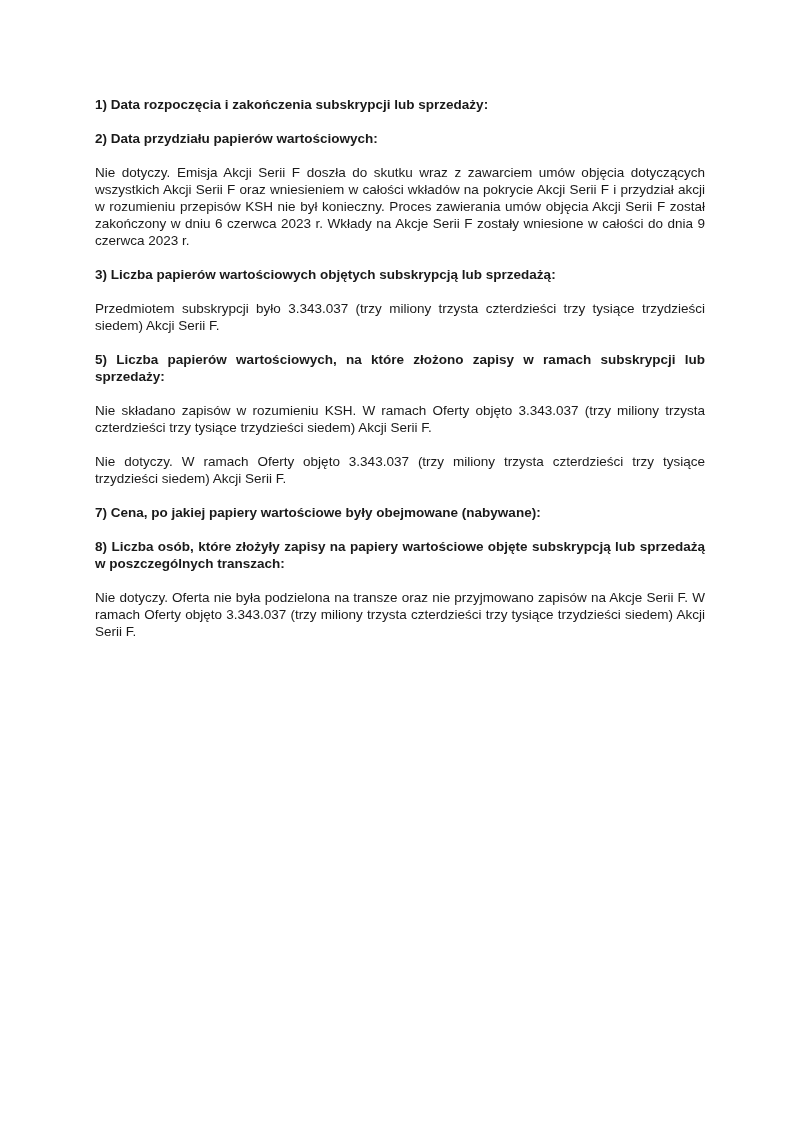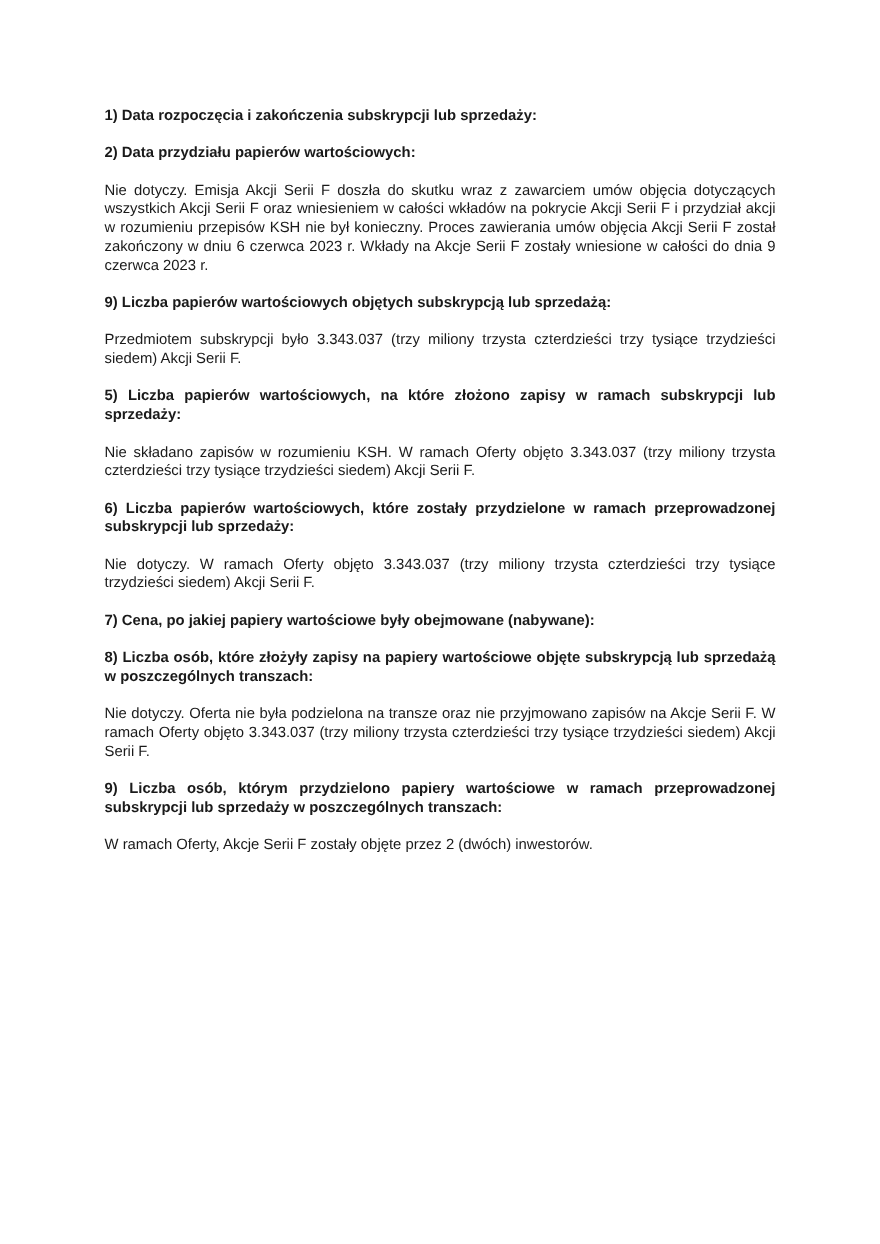--- a/index.html
+++ b/index.html
@@ -49,36 +49,31 @@
 <div class="page">
   <div class="sections" id="sections">
       <div class="section">
         <p class="heading">1) Data rozpoczęcia i zakończenia subskrypcji lub sprzedaży:</p>
       </div>
       <div class="section">
         <p class="heading">2) Data przydziału papierów wartościowych:</p>
         <p class="para">Nie dotyczy. Emisja Akcji Serii F doszła do skutku wraz z zawarciem umów objęcia dotyczących wszystkich Akcji Serii F oraz wniesieniem w całości wkładów na pokrycie Akcji Serii F i przydział akcji w rozumieniu przepisów KSH nie był konieczny. Proces zawierania umów objęcia Akcji Serii F został zakończony w dniu 6 czerwca 2023 r. Wkłady na Akcje Serii F zostały wniesione w całości do dnia 9 czerwca 2023 r.</p>
       </div>
       <div class="section">
-        <p class="heading">9) Liczba papierów wartościowych objętych subskrypcją lub sprzedażą:</p>
+        <p class="heading">3) Liczba papierów wartościowych objętych subskrypcją lub sprzedażą:</p>
         <p class="para">Przedmiotem subskrypcji było 3.343.037 (trzy miliony trzysta czterdzieści trzy tysiące trzydzieści siedem) Akcji Serii F.</p>
       </div>
       <div class="section">
         <p class="heading">5) Liczba papierów wartościowych, na które złożono zapisy w ramach subskrypcji lub sprzedaży:</p>
         <p class="para">Nie składano zapisów w rozumieniu KSH. W ramach Oferty objęto 3.343.037 (trzy miliony trzysta czterdzieści trzy tysiące trzydzieści siedem) Akcji Serii F.</p>
       </div>
       <div class="section">
-        <p class="heading">6) Liczba papierów wartościowych, które zostały przydzielone w ramach przeprowadzonej subskrypcji lub sprzedaży:</p>
         <p class="para">Nie dotyczy. W ramach Oferty objęto 3.343.037 (trzy miliony trzysta czterdzieści trzy tysiące trzydzieści siedem) Akcji Serii F.</p>
       </div>
       <div class="section">
         <p class="heading">7) Cena, po jakiej papiery wartościowe były obejmowane (nabywane):</p>
       </div>
       <div class="section">
         <p class="heading">8) Liczba osób, które złożyły zapisy na papiery wartościowe objęte subskrypcją lub sprzedażą w poszczególnych transzach:</p>
         <p class="para">Nie dotyczy. Oferta nie była podzielona na transze oraz nie przyjmowano zapisów na Akcje Serii F. W ramach Oferty objęto 3.343.037 (trzy miliony trzysta czterdzieści trzy tysiące trzydzieści siedem) Akcji Serii F.</p>
       </div>
-      <div class="section">
-        <p class="heading">9) Liczba osób, którym przydzielono papiery wartościowe w ramach przeprowadzonej subskrypcji lub sprzedaży w poszczególnych transzach:</p>
-        <p class="para">W ramach Oferty, Akcje Serii F zostały objęte przez 2 (dwóch) inwestorów.</p>
-      </div>
     </div>
 </div>
 
 </body></html>

